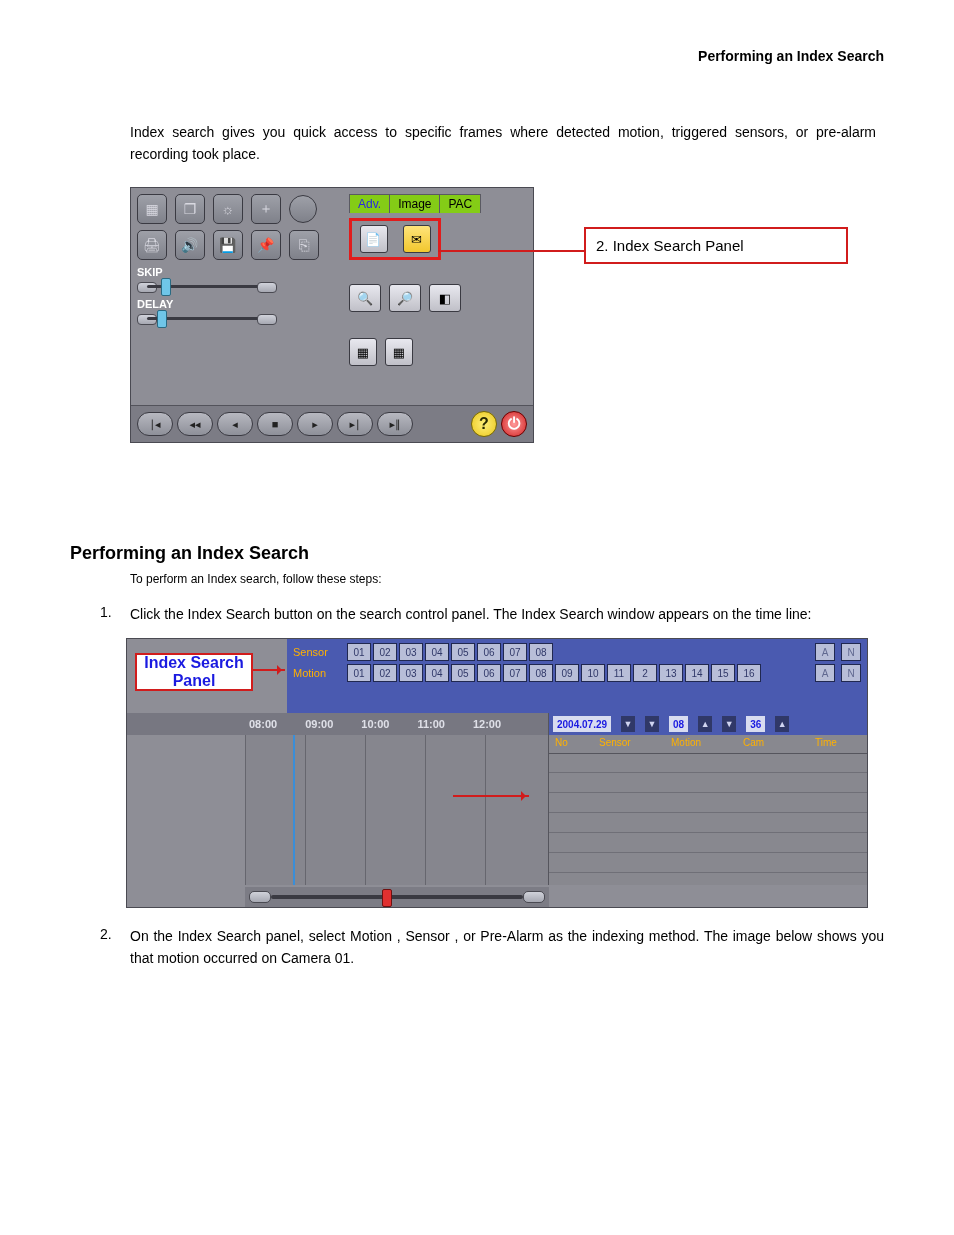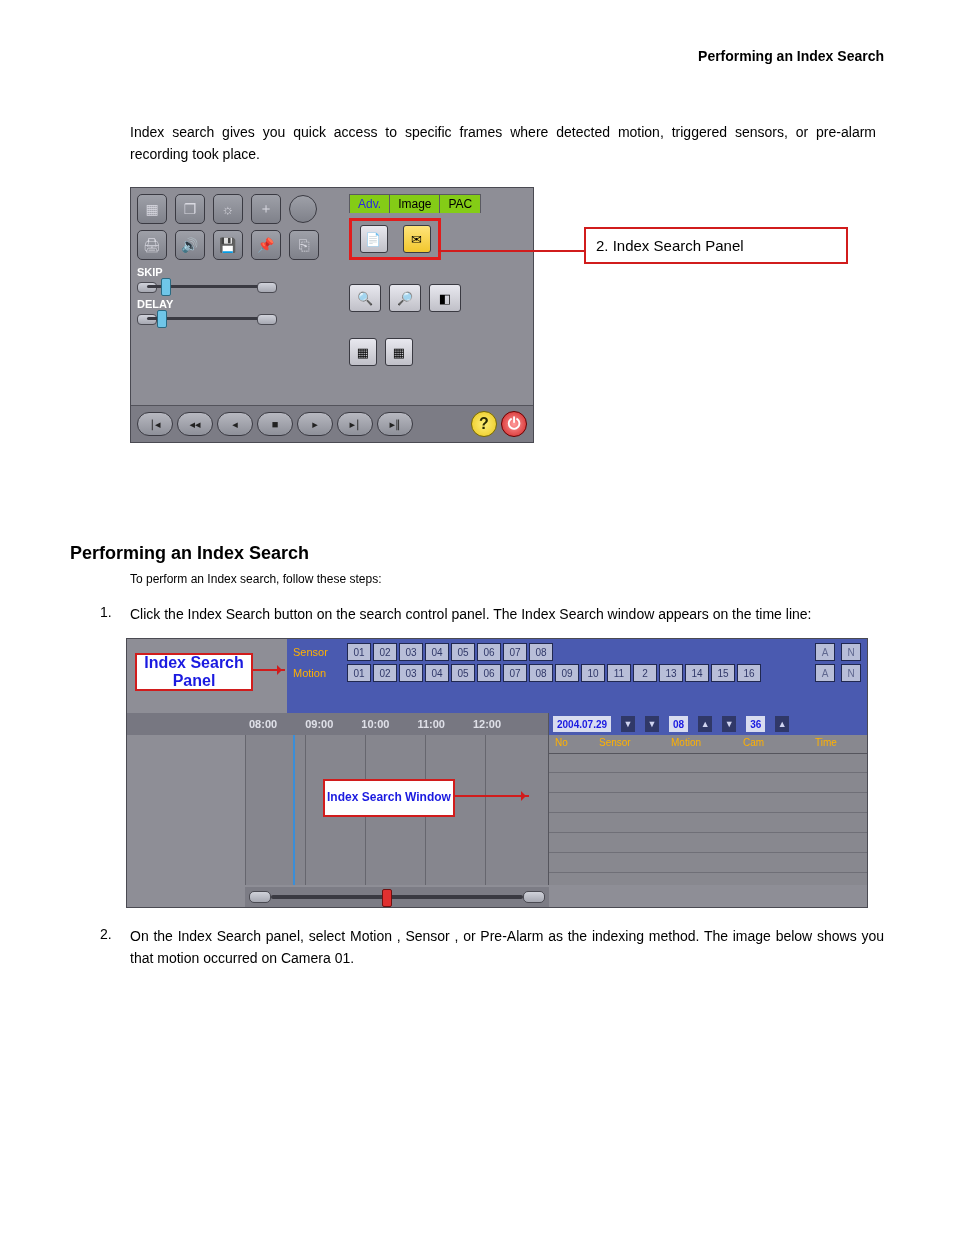--- a/index.html
+++ b/index.html
@@ -214,21 +214,20 @@
 
   <div class="tlbody">
     <div class="tlplay"></div>
     <div class="vline" style="left:0"></div>
         <div class="vline" style="left:60px"></div>
         <div class="vline" style="left:120px"></div>
         <div class="vline" style="left:180px"></div>
         <div class="vline" style="left:240px"></div>
   </div>
 
-  <div class="isw">Index Search Window</div>
   <div class="isw-arrow"></div>
 
   <div class="idxwin">
     <div class="idxtop">
       <div class="idxdate">2004.07.29</div>
       <div class="spn">▼</div>
       <div class="spn">▼</div>
       <div class="idxdate">08</div>
       <div class="spn">▲</div>
       <div class="spn">▼</div>

